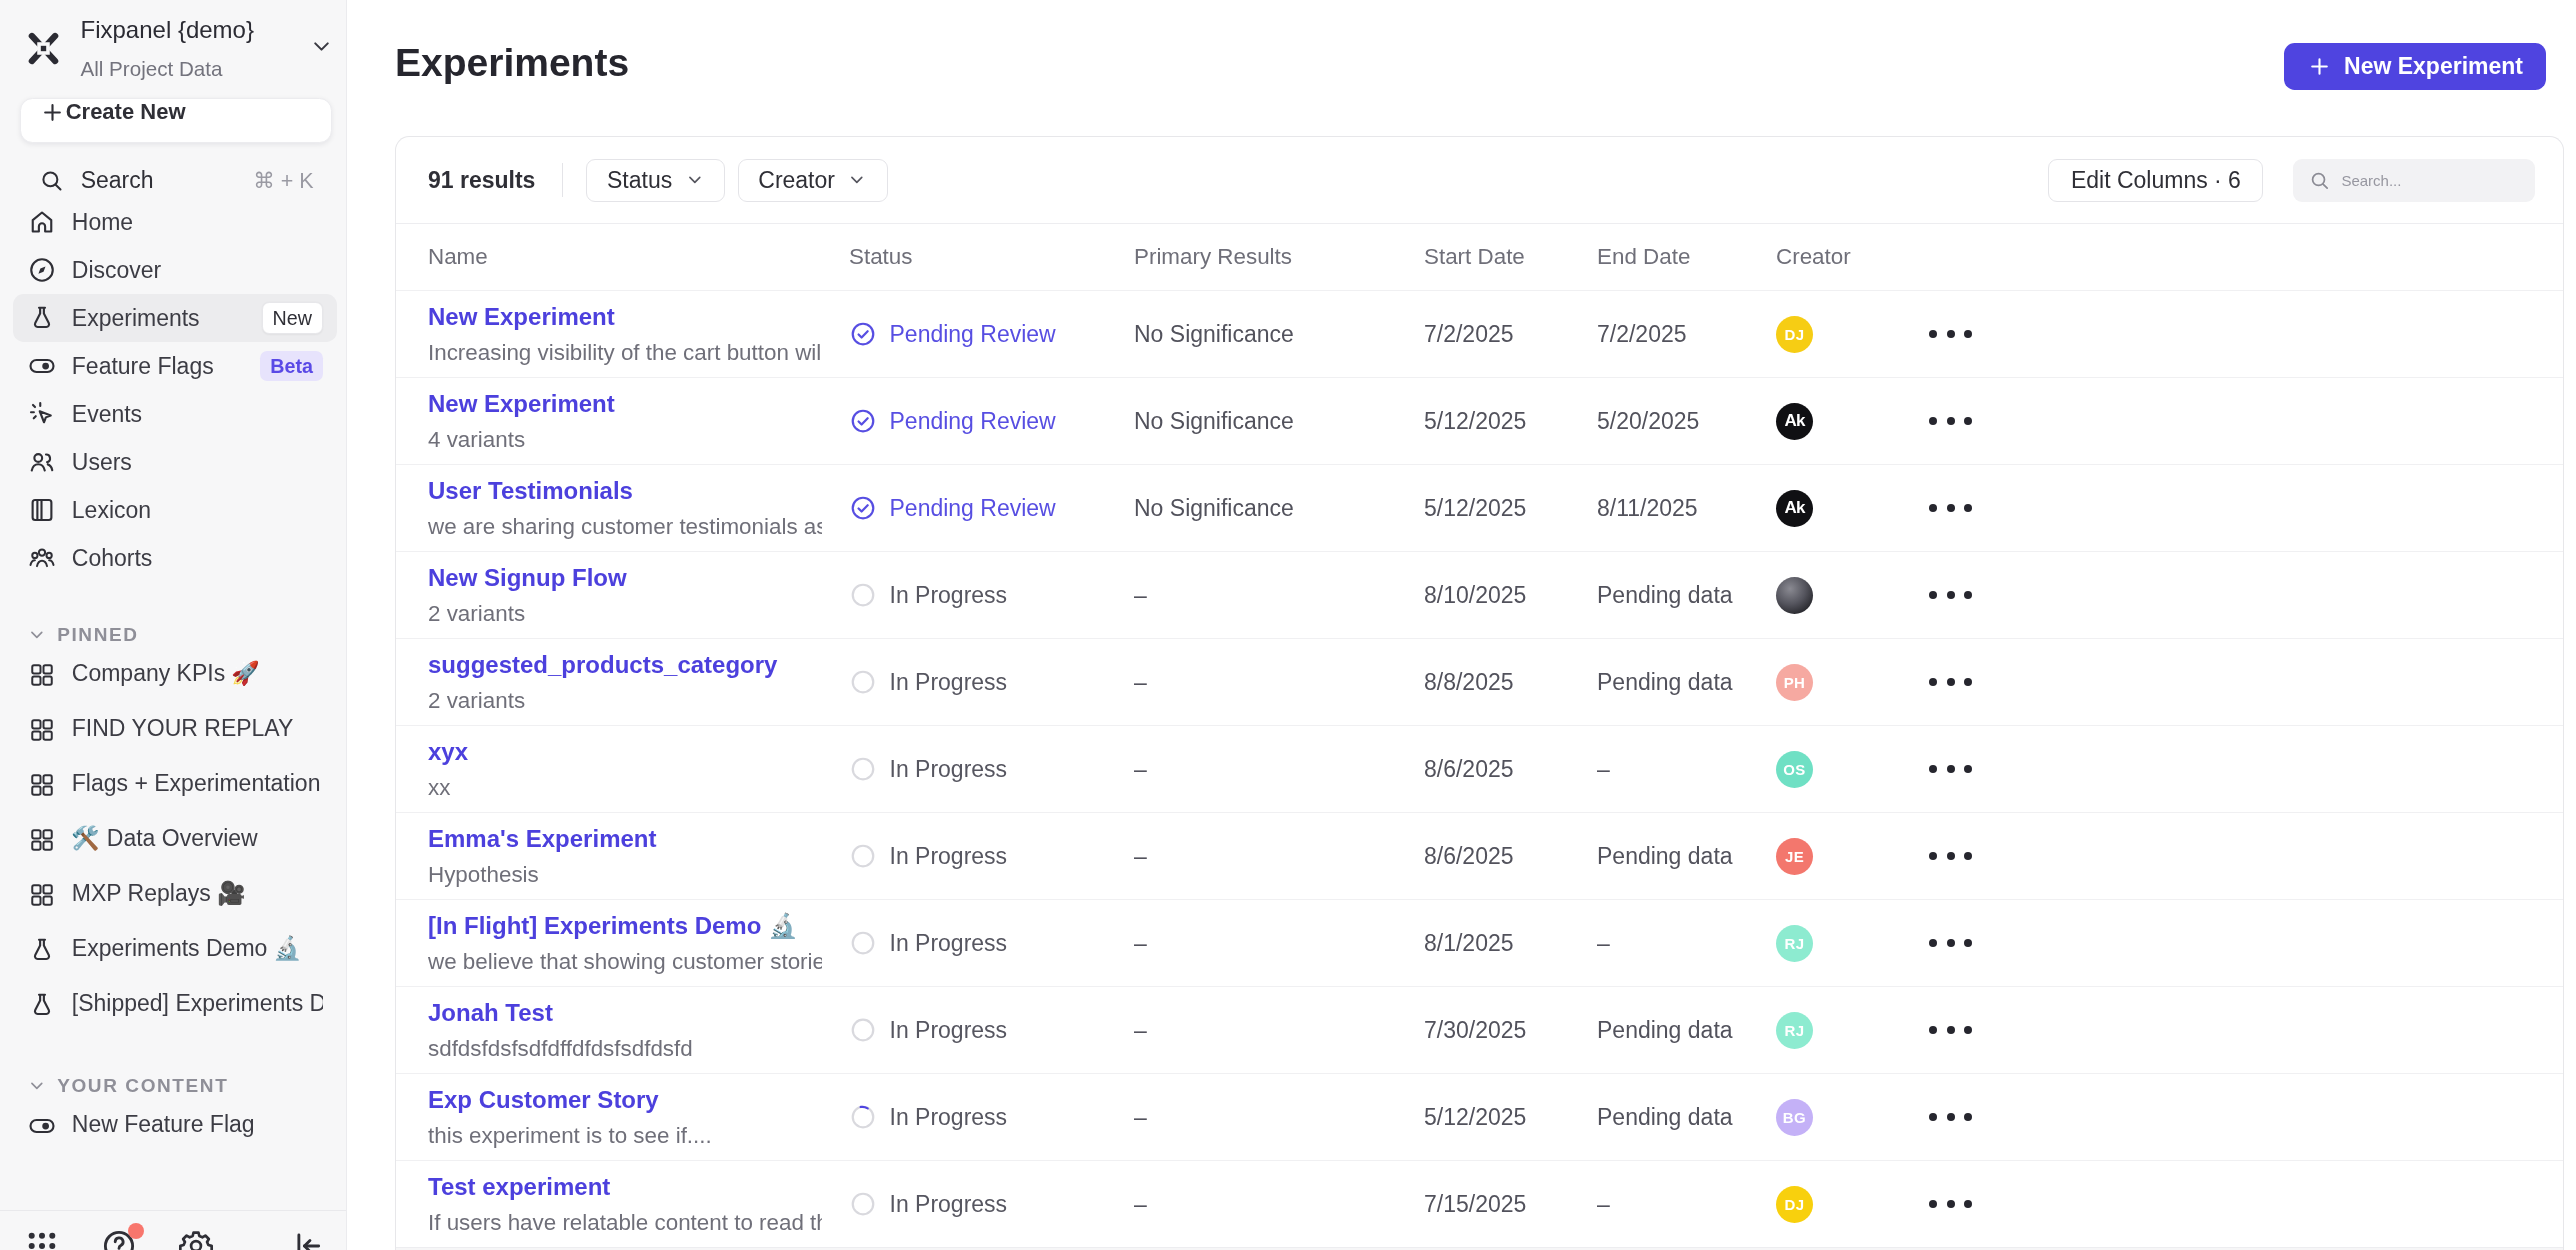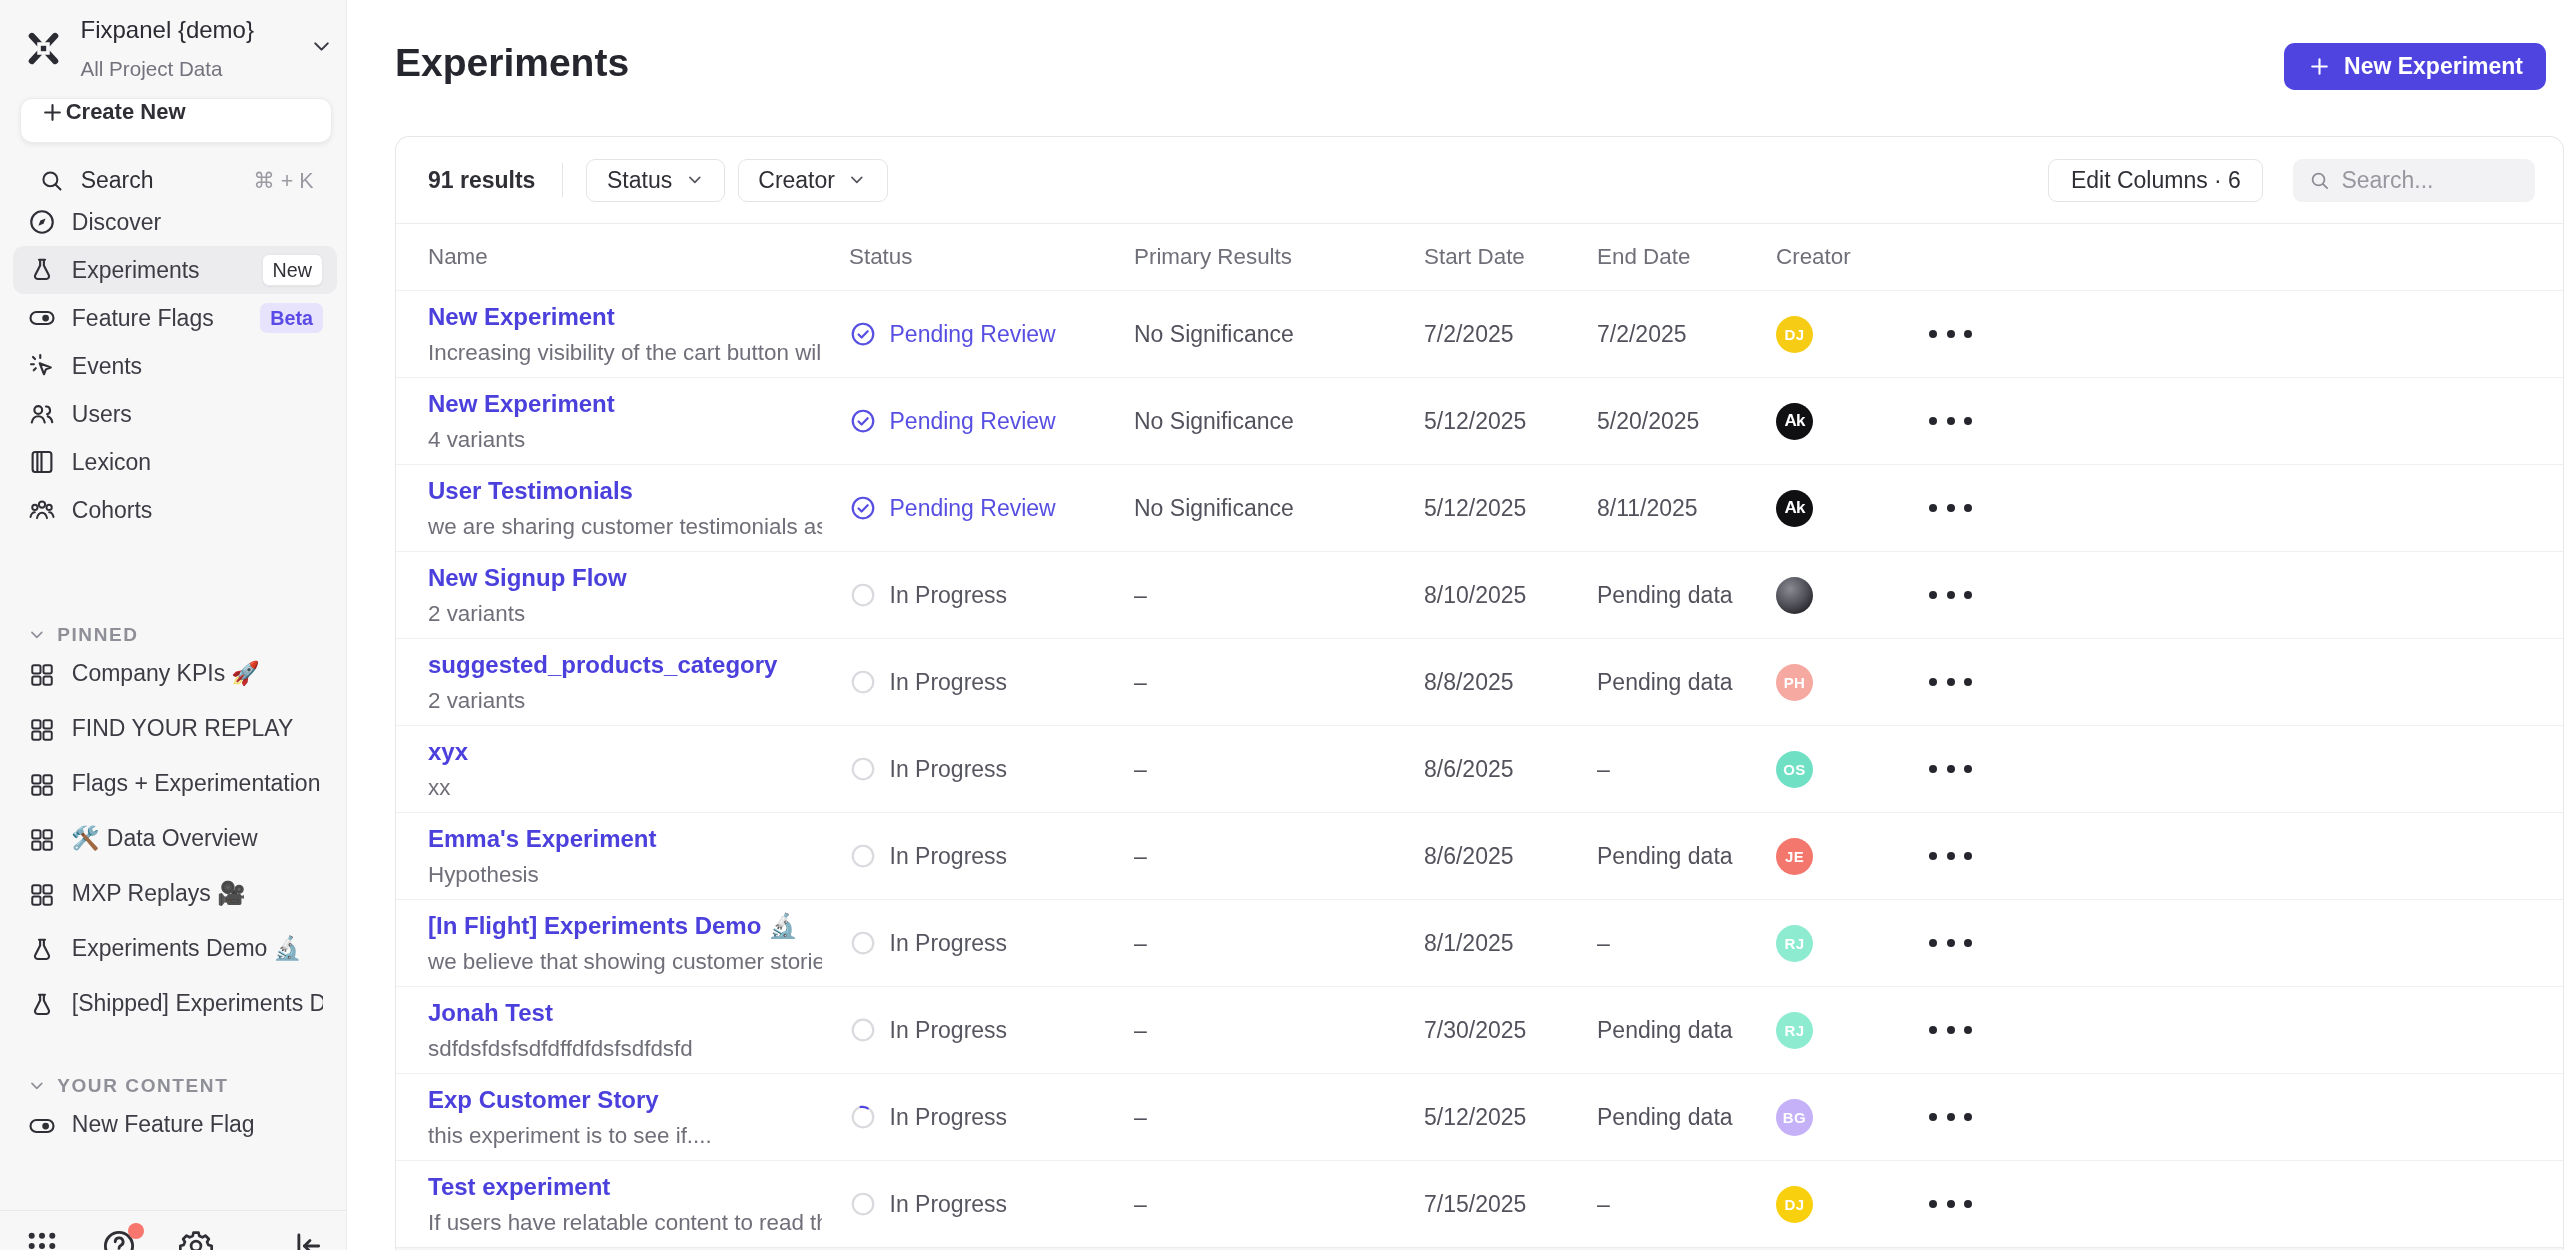--- a/index.html
+++ b/index.html
@@ -69,21 +69,21 @@
   .vdiv{width:0.9px;height:34px;background:#e4e4e8;margin:0 23px 0 27px;}
   .filter-btn{height:43px;padding:0 19.7px;background:#fff;border:0.9px solid #e4e4e8;border-radius:9px;display:flex;
     align-items:center;gap:12.5px;font-size:23px;color:#2f2f36;margin-right:12.5px;cursor:pointer;}
   .filter-btn svg{width:19.7px;height:19.7px;color:#55555e;}
   .spacer{flex:1;}
   .edit-cols{height:43px;padding:0 21.5px;background:#fff;border:0.9px solid #e4e4e8;border-radius:9px;font-size:23px;
     color:#2f2f36;display:flex;align-items:center;cursor:pointer;}
   .searchbox{width:242px;height:43px;margin-left:30px;background:#f2f2f4;border-radius:9px;display:flex;
     align-items:center;padding:0 14.3px;gap:10.7px;}
   .searchbox svg{width:23px;height:23px;color:#8b8b94;flex:none;}
-  .searchbox input{border:none;background:transparent;outline:none;font-size:23px;color:#2f2f36;width:100%;
+  .searchbox input{border:none;background:transparent;outline:none;font-size:15px;color:#2f2f36;width:100%;
     font-family:inherit;}
   .searchbox input::placeholder{color:#9797a0;}
 
   .thead{height:67px;display:flex;align-items:center;padding:0 32px;border-top:0.9px solid #ededf0;font-size:22.4px;
     color:#6f6f79;font-weight:500;}
   .c-name{width:421px;padding-right:27px;min-width:0;}
   .c-status{width:285px;display:flex;align-items:center;gap:12.5px;}
   .c-primary{width:290px;}
   .c-start{width:173px;}
   .c-end{width:179px;}
@@ -144,20 +144,28 @@
   <div class="sb-search">
     <svg viewBox="0 0 24 24" fill="none" stroke="currentColor" stroke-width="1.8" stroke-linecap="round">
         <circle cx="11" cy="11" r="6.2"></circle>
         <path d="M15.7 15.7L20 20"></path>
       </svg>
     <span>Search</span>
     <span class="sb-shortcut">⌘ + K</span>
   </div>
 
   <nav class="nav" id="nav">
+      <div class="nav-item">
+        <span class="nav-icon">
+          <svg viewBox="0 0 24 24" fill="none" stroke="currentColor" stroke-width="1.7" stroke-linecap="round" stroke-linejoin="round">
+            <path d="M4.6 19.6v-9.1L12 4.4l7.4 6.1v9.1h-4.9v-4.1a2.5 2.5 0 0 0-5 0v4.1z"></path>
+          </svg>
+        </span>
+        <span class="nav-label">Home</span>
+      </div>
       <div class="nav-item">
         <span class="nav-icon">
           <svg viewBox="0 0 24 24" fill="none" stroke="currentColor" stroke-width="1.7">
             <circle cx="12" cy="12" r="8.6"></circle>
             <path d="M14.8 9.2l-1.6 4.1-4.1 1.6 1.6-4.1z" fill="currentColor" stroke="none"></path>
           </svg>
         </span>
         <span class="nav-label">Discover</span>
       </div>
       <div class="nav-item selected">

